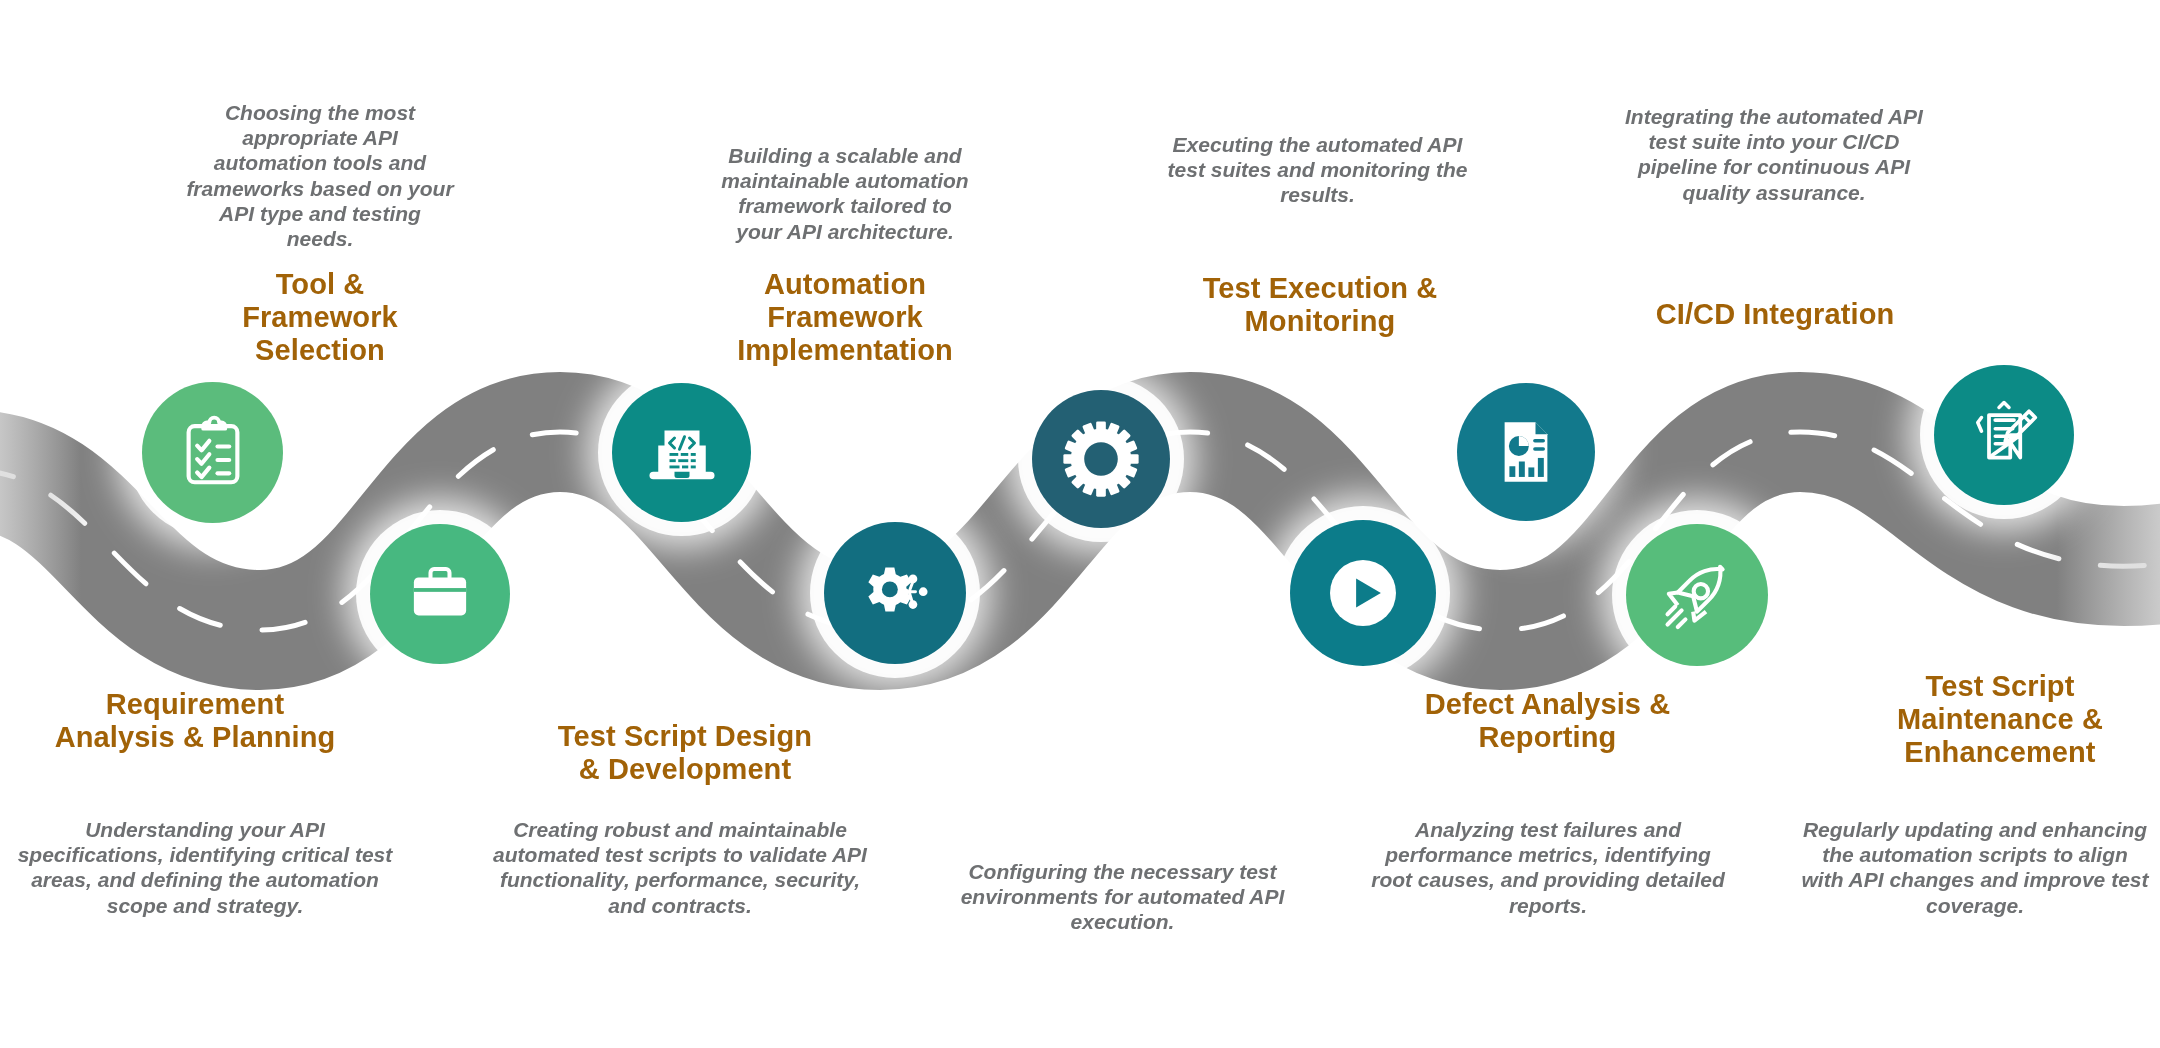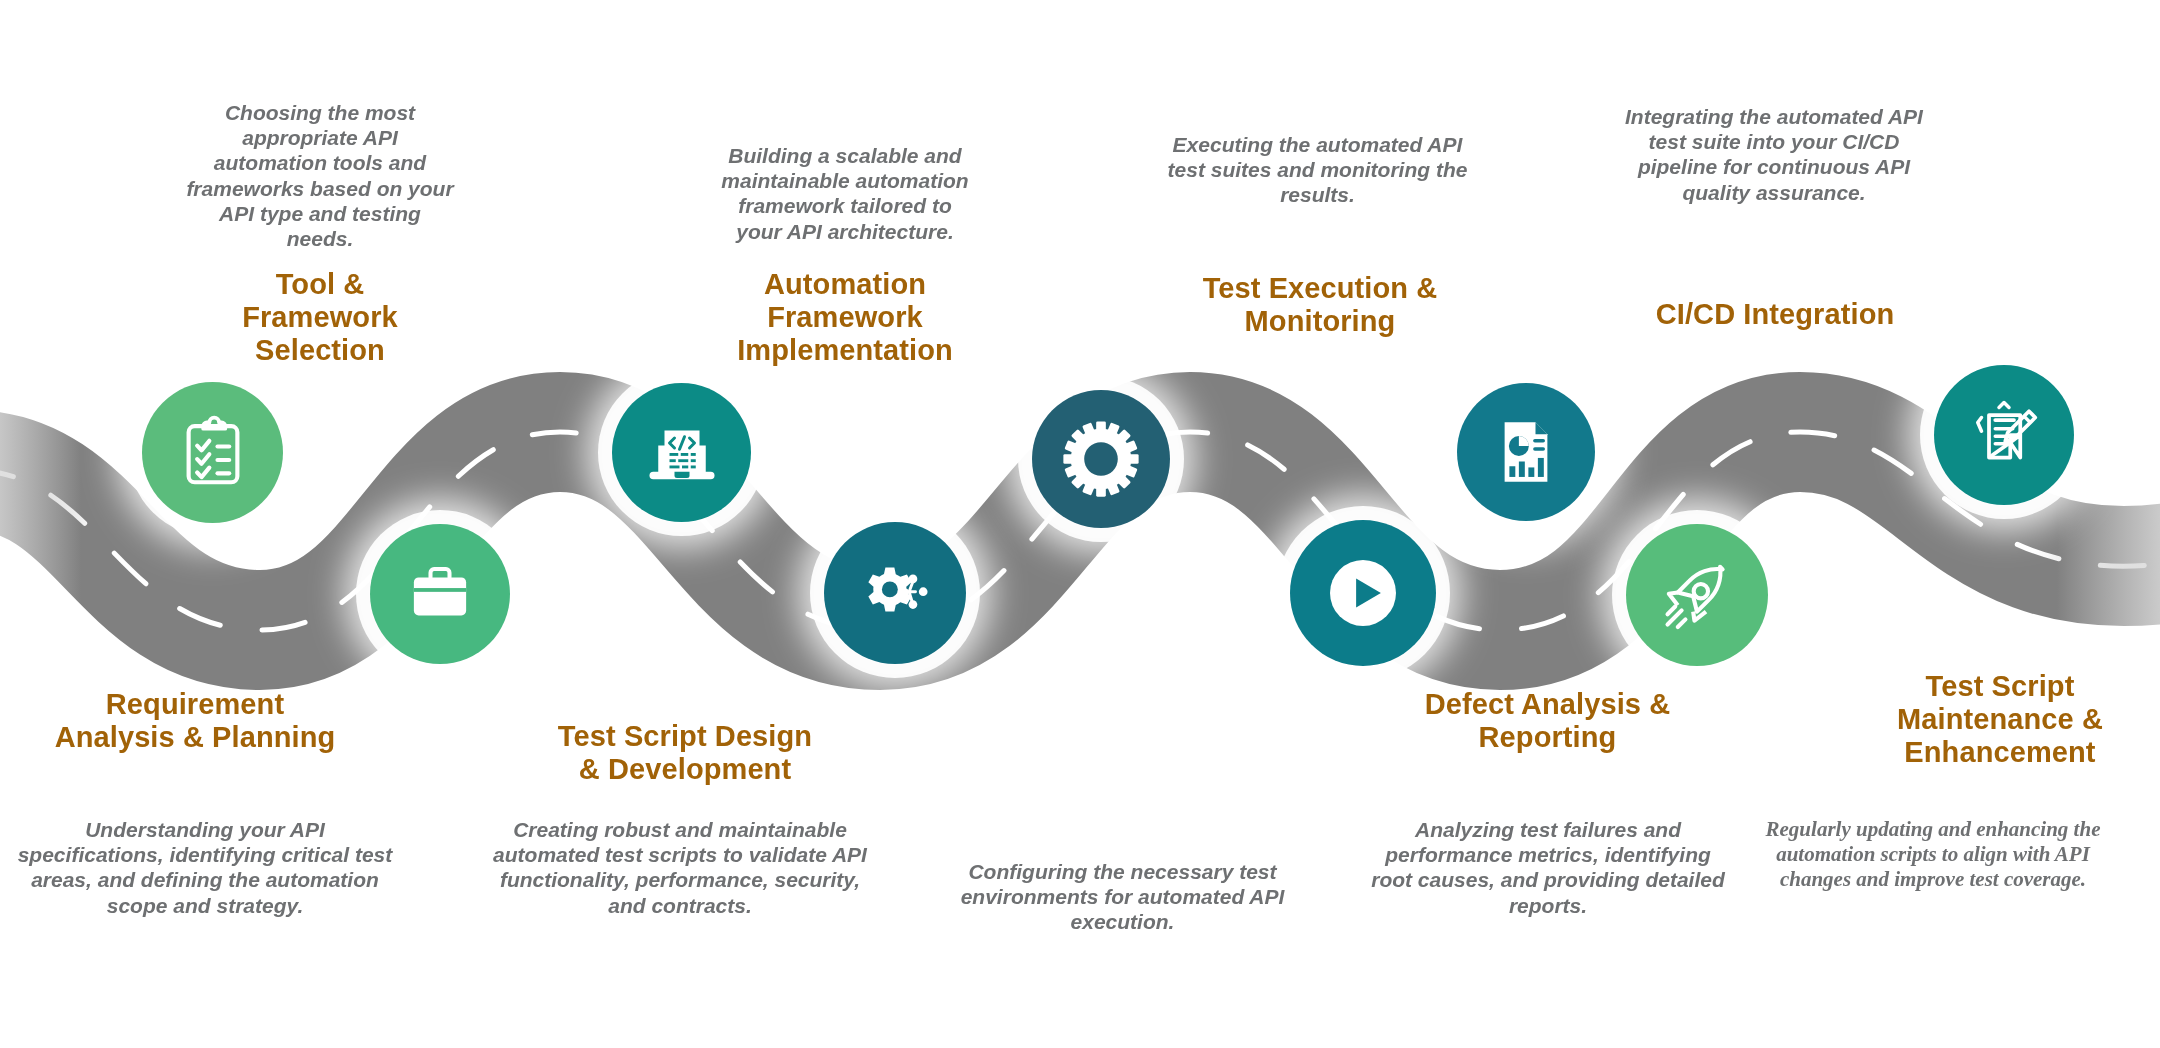--- a/index.html
+++ b/index.html
@@ -235,15 +235,15 @@
 
   <div class="title step-title" style="left:520px;top:688px;width:330px;margin-top:32px;">Test Script Design<br>&amp; Development</div>
   <div class="desc" style="left:490px;top:817px;width:380px;">Creating robust and maintainable automated test scripts to validate API functionality, performance, security, and contracts.</div>
 
   <div class="desc" style="left:945px;top:859px;width:355px;">Configuring the necessary test environments for automated API execution.</div>
 
   <div class="title step-title" style="left:1390px;top:688px;width:315px;">Defect Analysis &amp;<br>Reporting</div>
   <div class="desc" style="left:1368px;top:817px;width:360px;">Analyzing test failures and performance metrics, identifying root causes, and providing detailed reports.</div>
 
   <div class="title step-title" style="left:1855px;top:670px;width:290px;">Test Script<br>Maintenance &amp;<br>Enhancement</div>
-  <div class="desc" style="left:1758px;top:817px;width:350px;font-family:Liberation Serif, serif;">Regularly updating and enhancing the automation scripts to align with API changes and improve test coverage.</div>
+  <div class="desc" style="left:1800px;top:817px;width:350px;">Regularly updating and enhancing the automation scripts to align with API changes and improve test coverage.</div>
 
 </div>
 
 </body></html>

